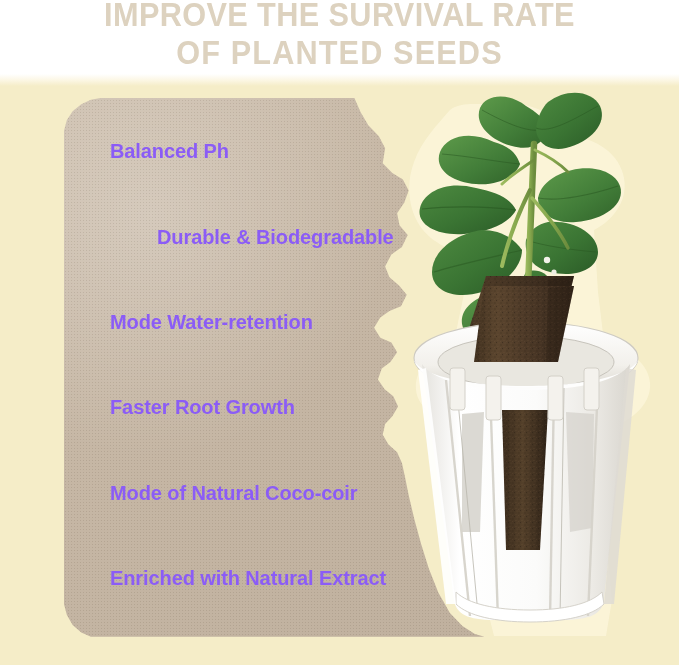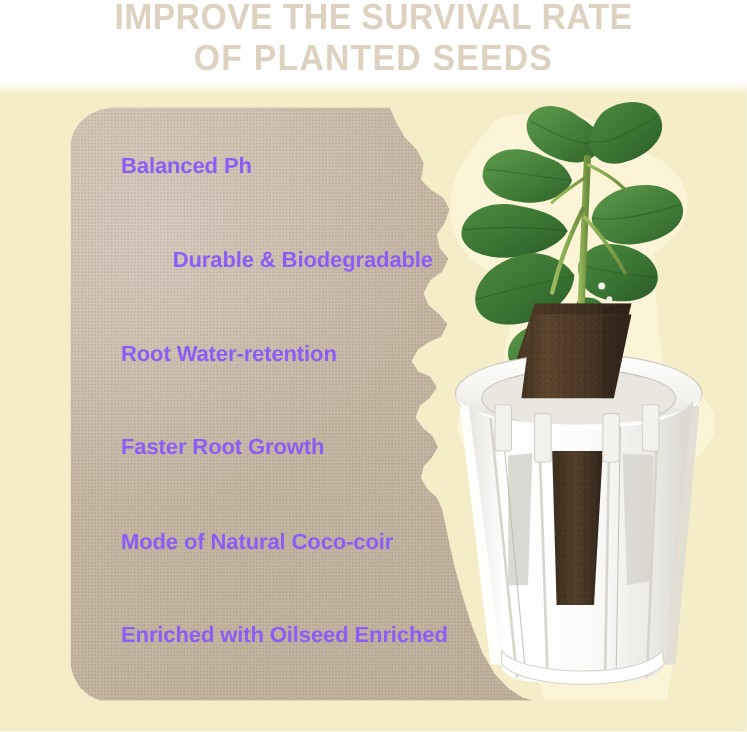--- a/index.html
+++ b/index.html
@@ -182,24 +182,24 @@
 
   <div class="card-wrap">
     <div class="card">
       <div class="card-grain"></div>
     </div>
   </div>
 
   <div class="feature-list">
     <div class="feature-item fi-0">Balanced Ph</div>
     <div class="feature-item fi-1">Durable  &amp;  Biodegradable</div>
-    <div class="feature-item fi-2">Root Water-retention</div>
+    <div class="feature-item fi-2">Mode Water-retention</div>
     <div class="feature-item fi-4">Mode of Natural Coco-coir</div>
     <div class="feature-item fi-3">Faster Root Growth</div>
-    <div class="feature-item fi-5">Enriched with Oilseed Enriched</div>
+    <div class="feature-item fi-5">Enriched with Natural Extract</div>
   </div>
 
   <div class="product">
     <svg viewBox="0 0 281 560" xmlns="http://www.w3.org/2000/svg" aria-hidden="true">
       <defs>
         <linearGradient id="plugGrad" x1="0" y1="0" x2="1" y2="0">
           <stop offset="0%" stop-color="#40301f"></stop>
           <stop offset="22%" stop-color="#5b452e"></stop>
           <stop offset="58%" stop-color="#4a3726"></stop>
           <stop offset="100%" stop-color="#33251a"></stop>

